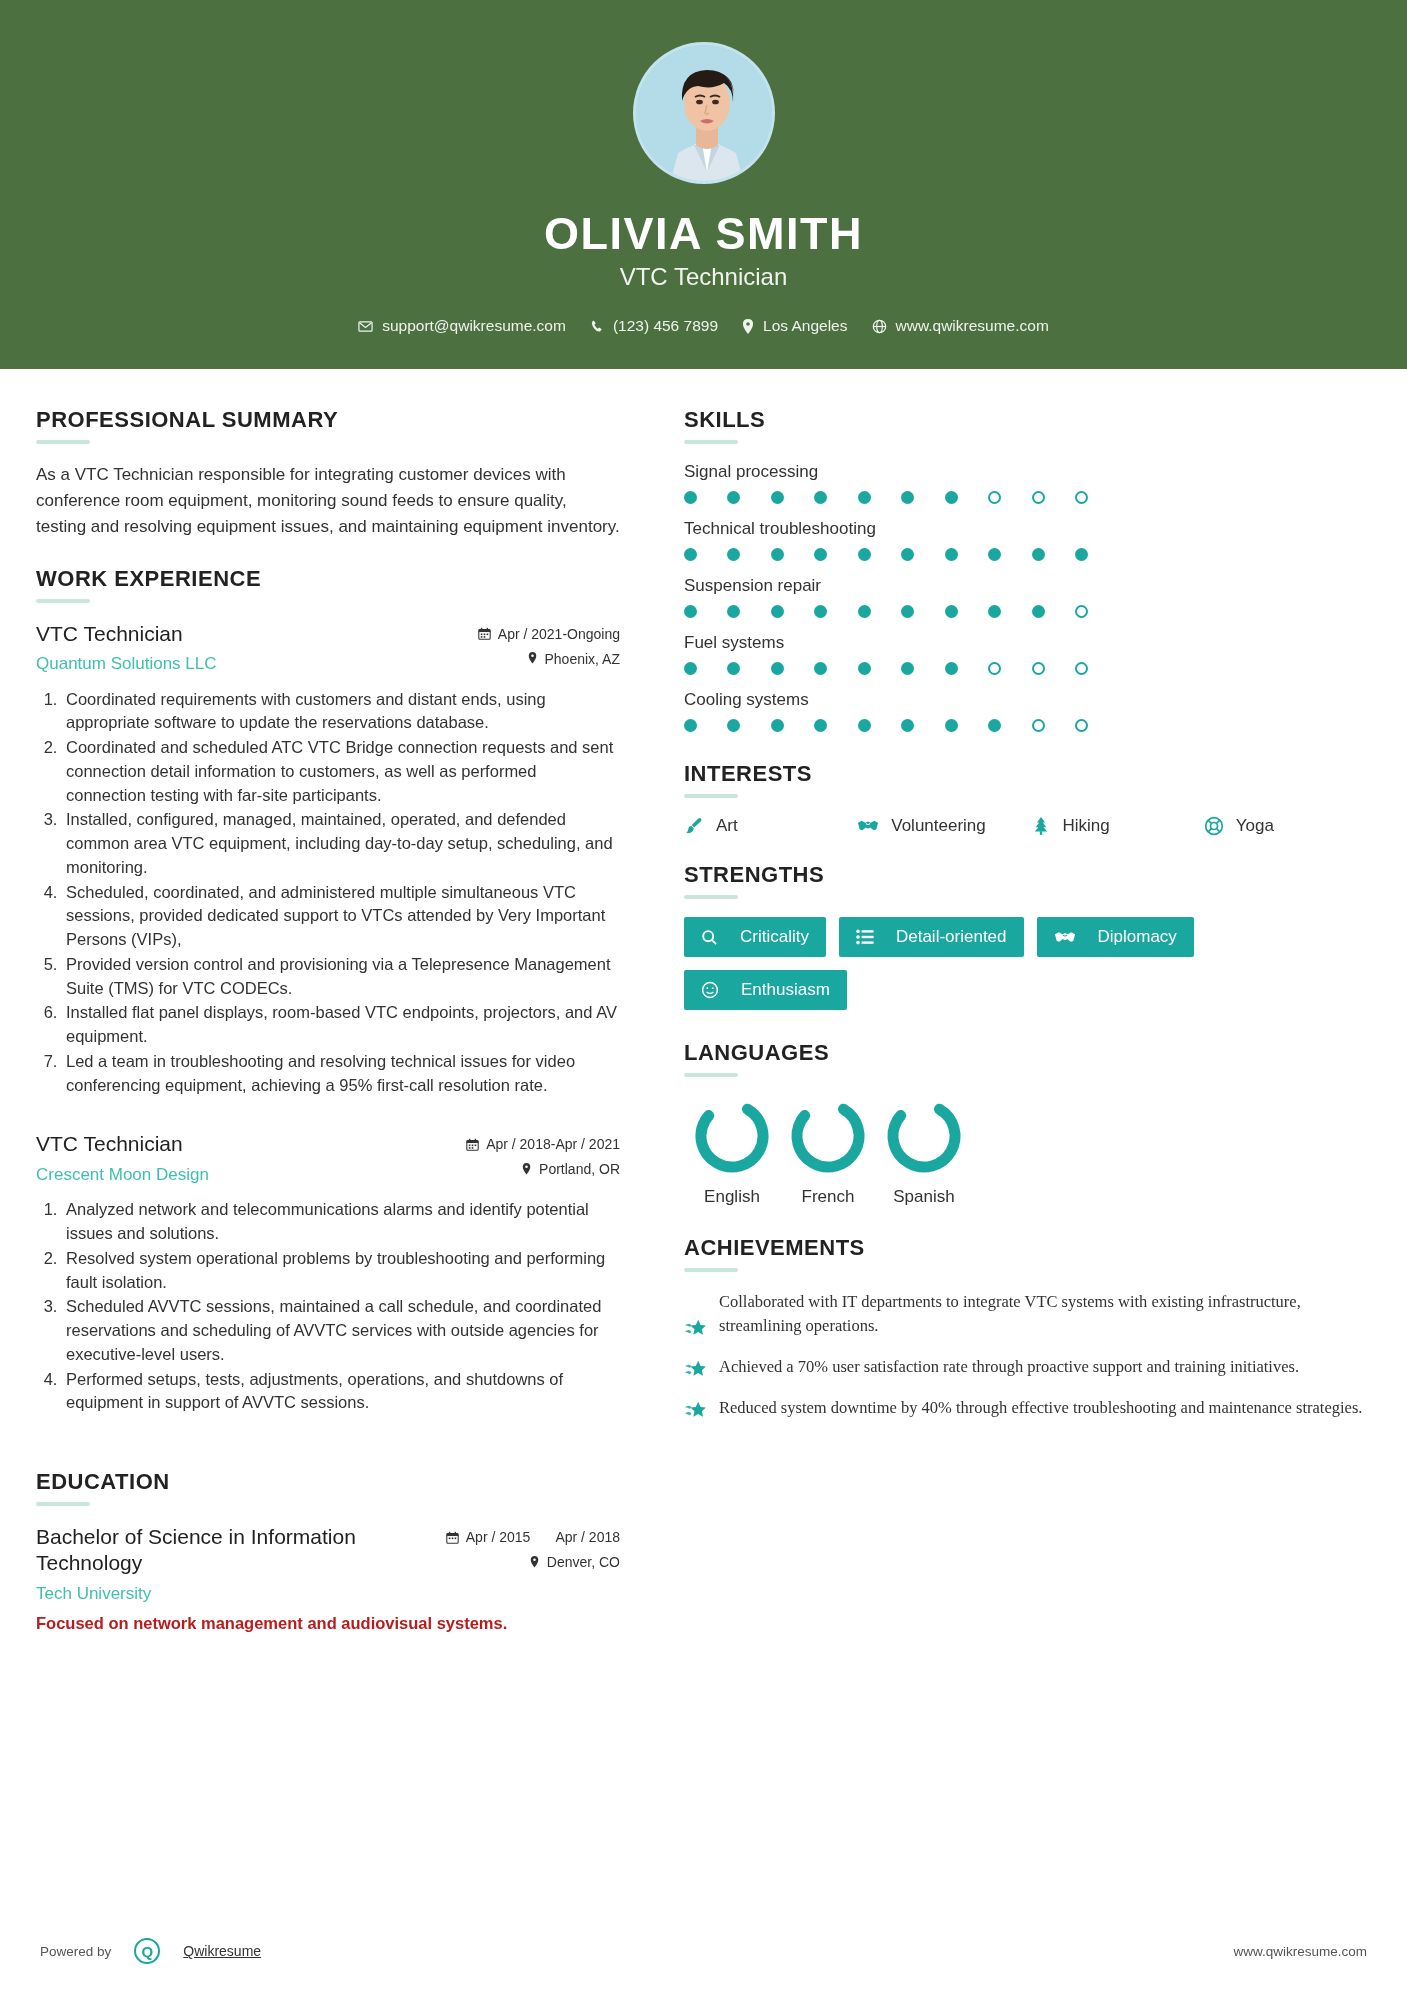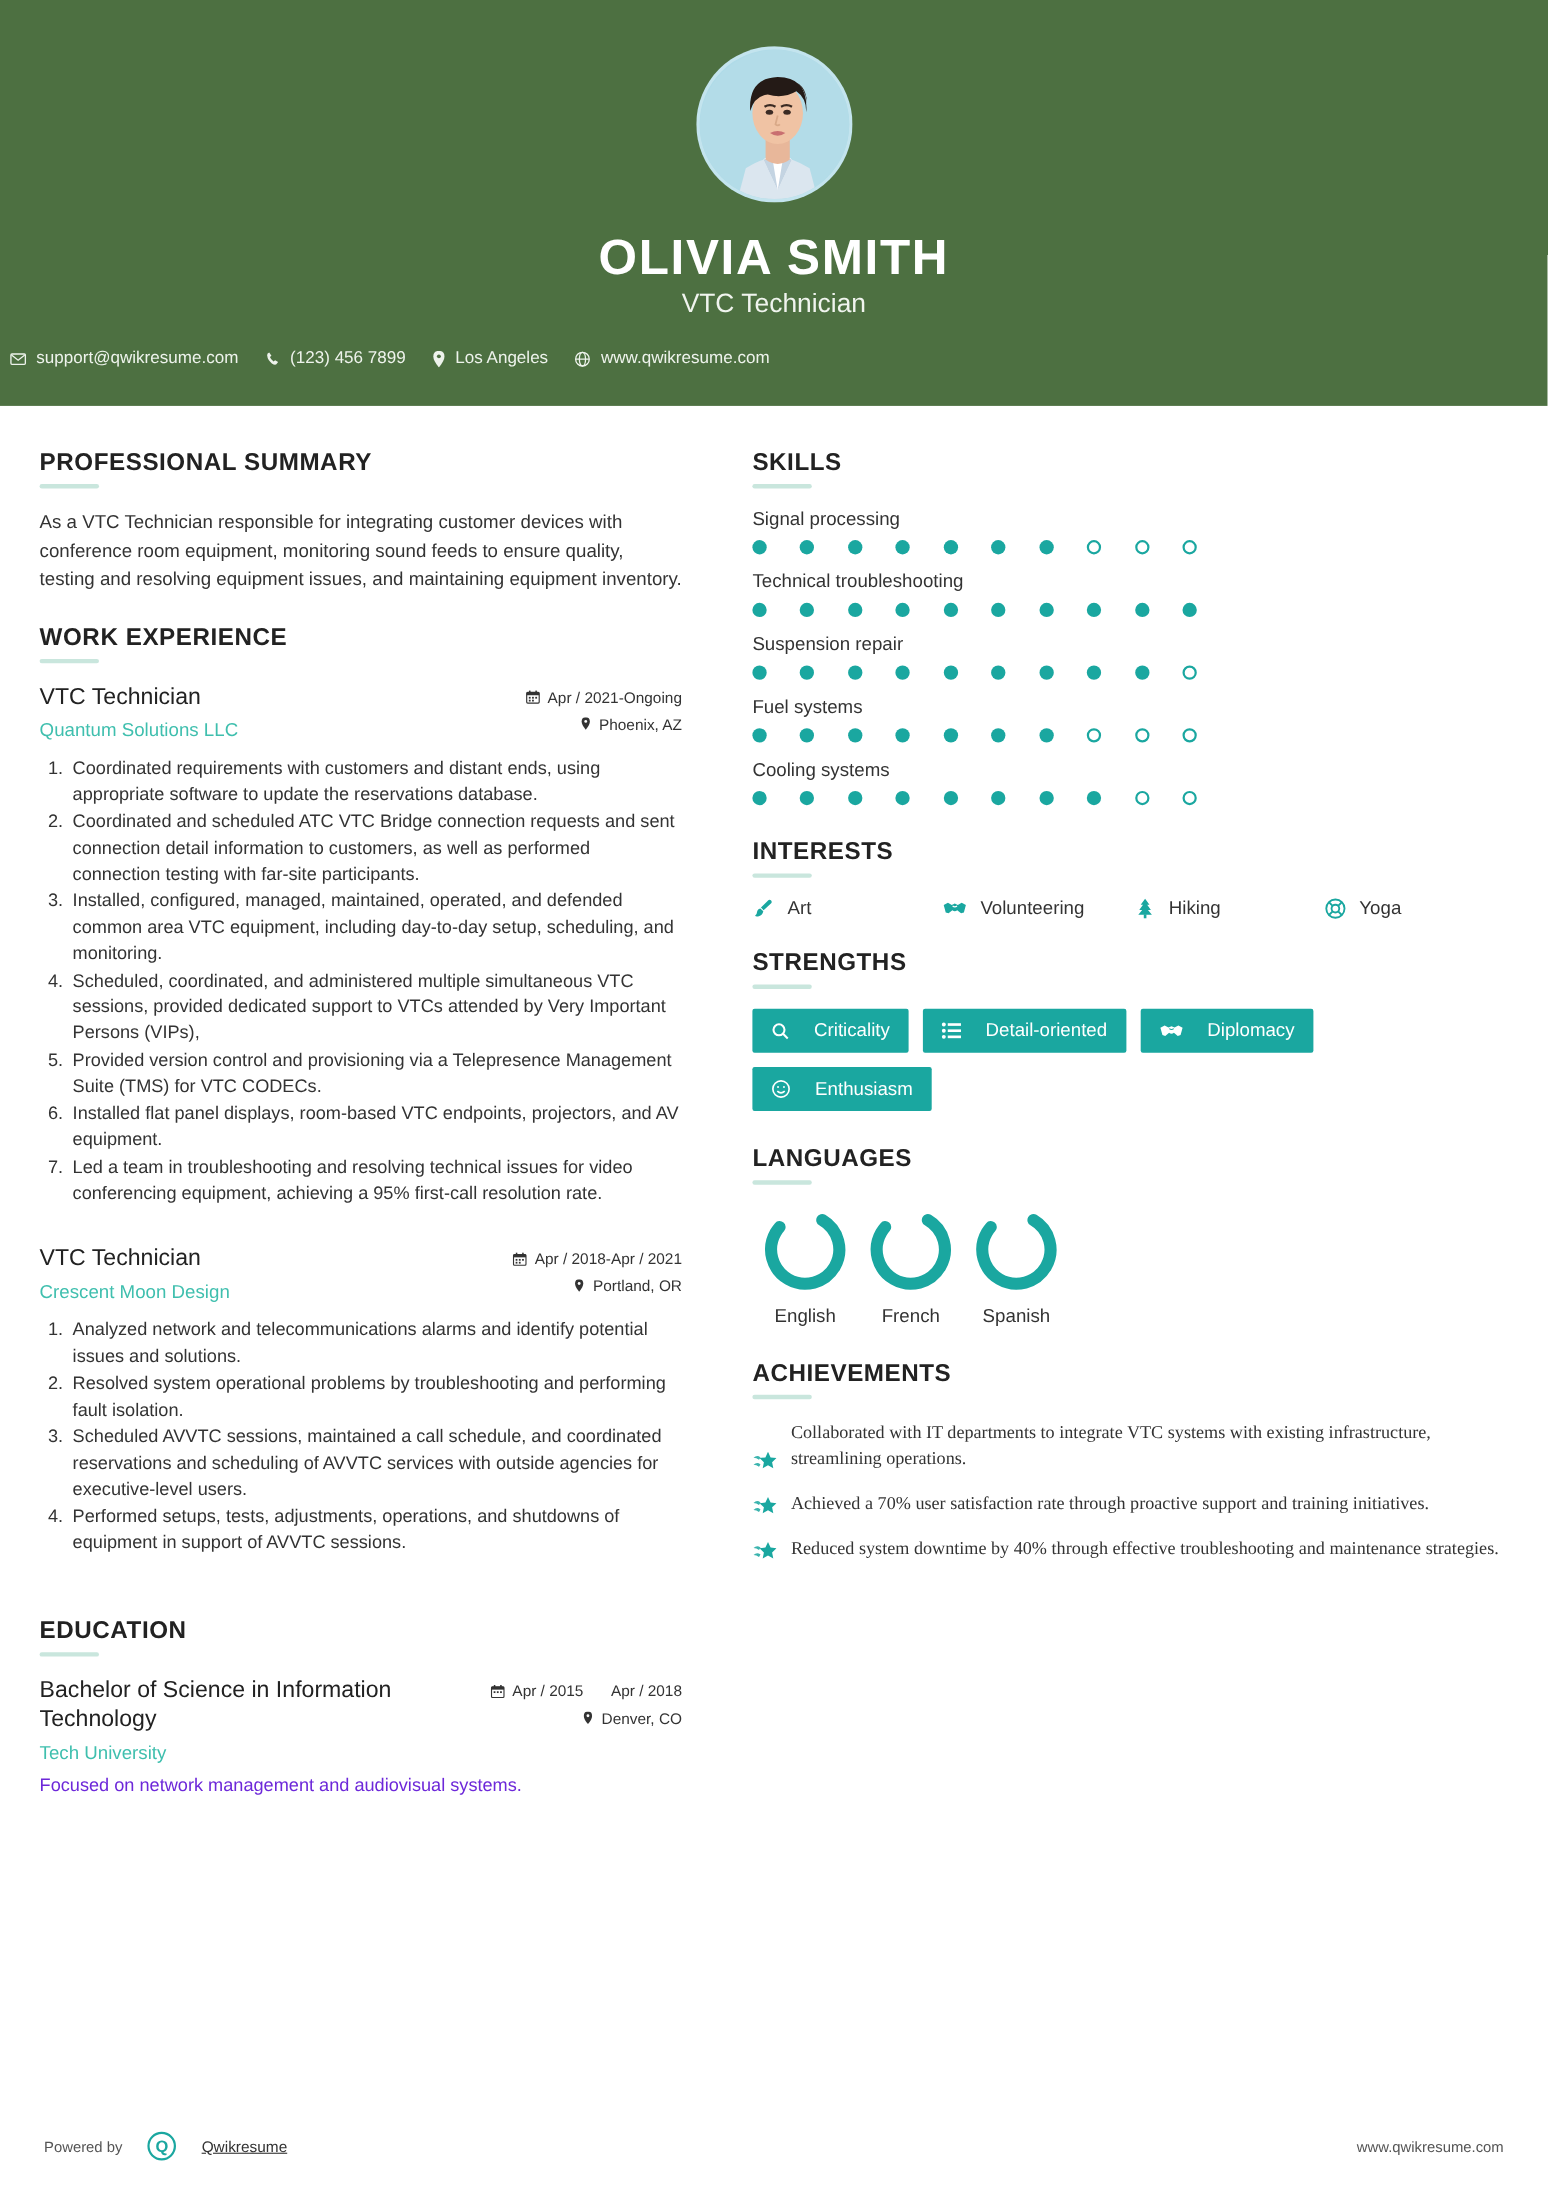--- a/index.html
+++ b/index.html
@@ -41,21 +41,21 @@
   }
   .job-title {
     font-size:24px;
     color:#f0f4ee;
     margin-top:6px;
     font-weight:400;
   }
   .contact-row {
     margin-top:26px;
     display:flex;
-    justify-content:flex-start;
+    justify-content:center;
     align-items:center;
     gap:6px;
     flex-wrap:wrap;
     font-size:15.5px;
     color:#eef3ec;
   }
   .contact-item {
     display:flex;
     align-items:center;
     gap:9px;
@@ -144,23 +144,24 @@
     margin:12px 0 0 0;
     padding-left:26px;
     font-size:16.5px;
     line-height:1.44;
     color:#333333;
   }
   ol.bullets li { margin-bottom:1px; padding-left:4px; }
 
   .edu-desc {
     font-size:16.5px;
-    color:#6d28d9;
+    color:#b91c1c;
     margin-top:8px;
     line-height:1.45;
+    font-weight:bold;
   }
 
   
   .skill-row { margin-bottom:15px; }
   .skill-name {
     font-size:17px;
     color:#333333;
     margin-bottom:9px;
   }
   .dots {

